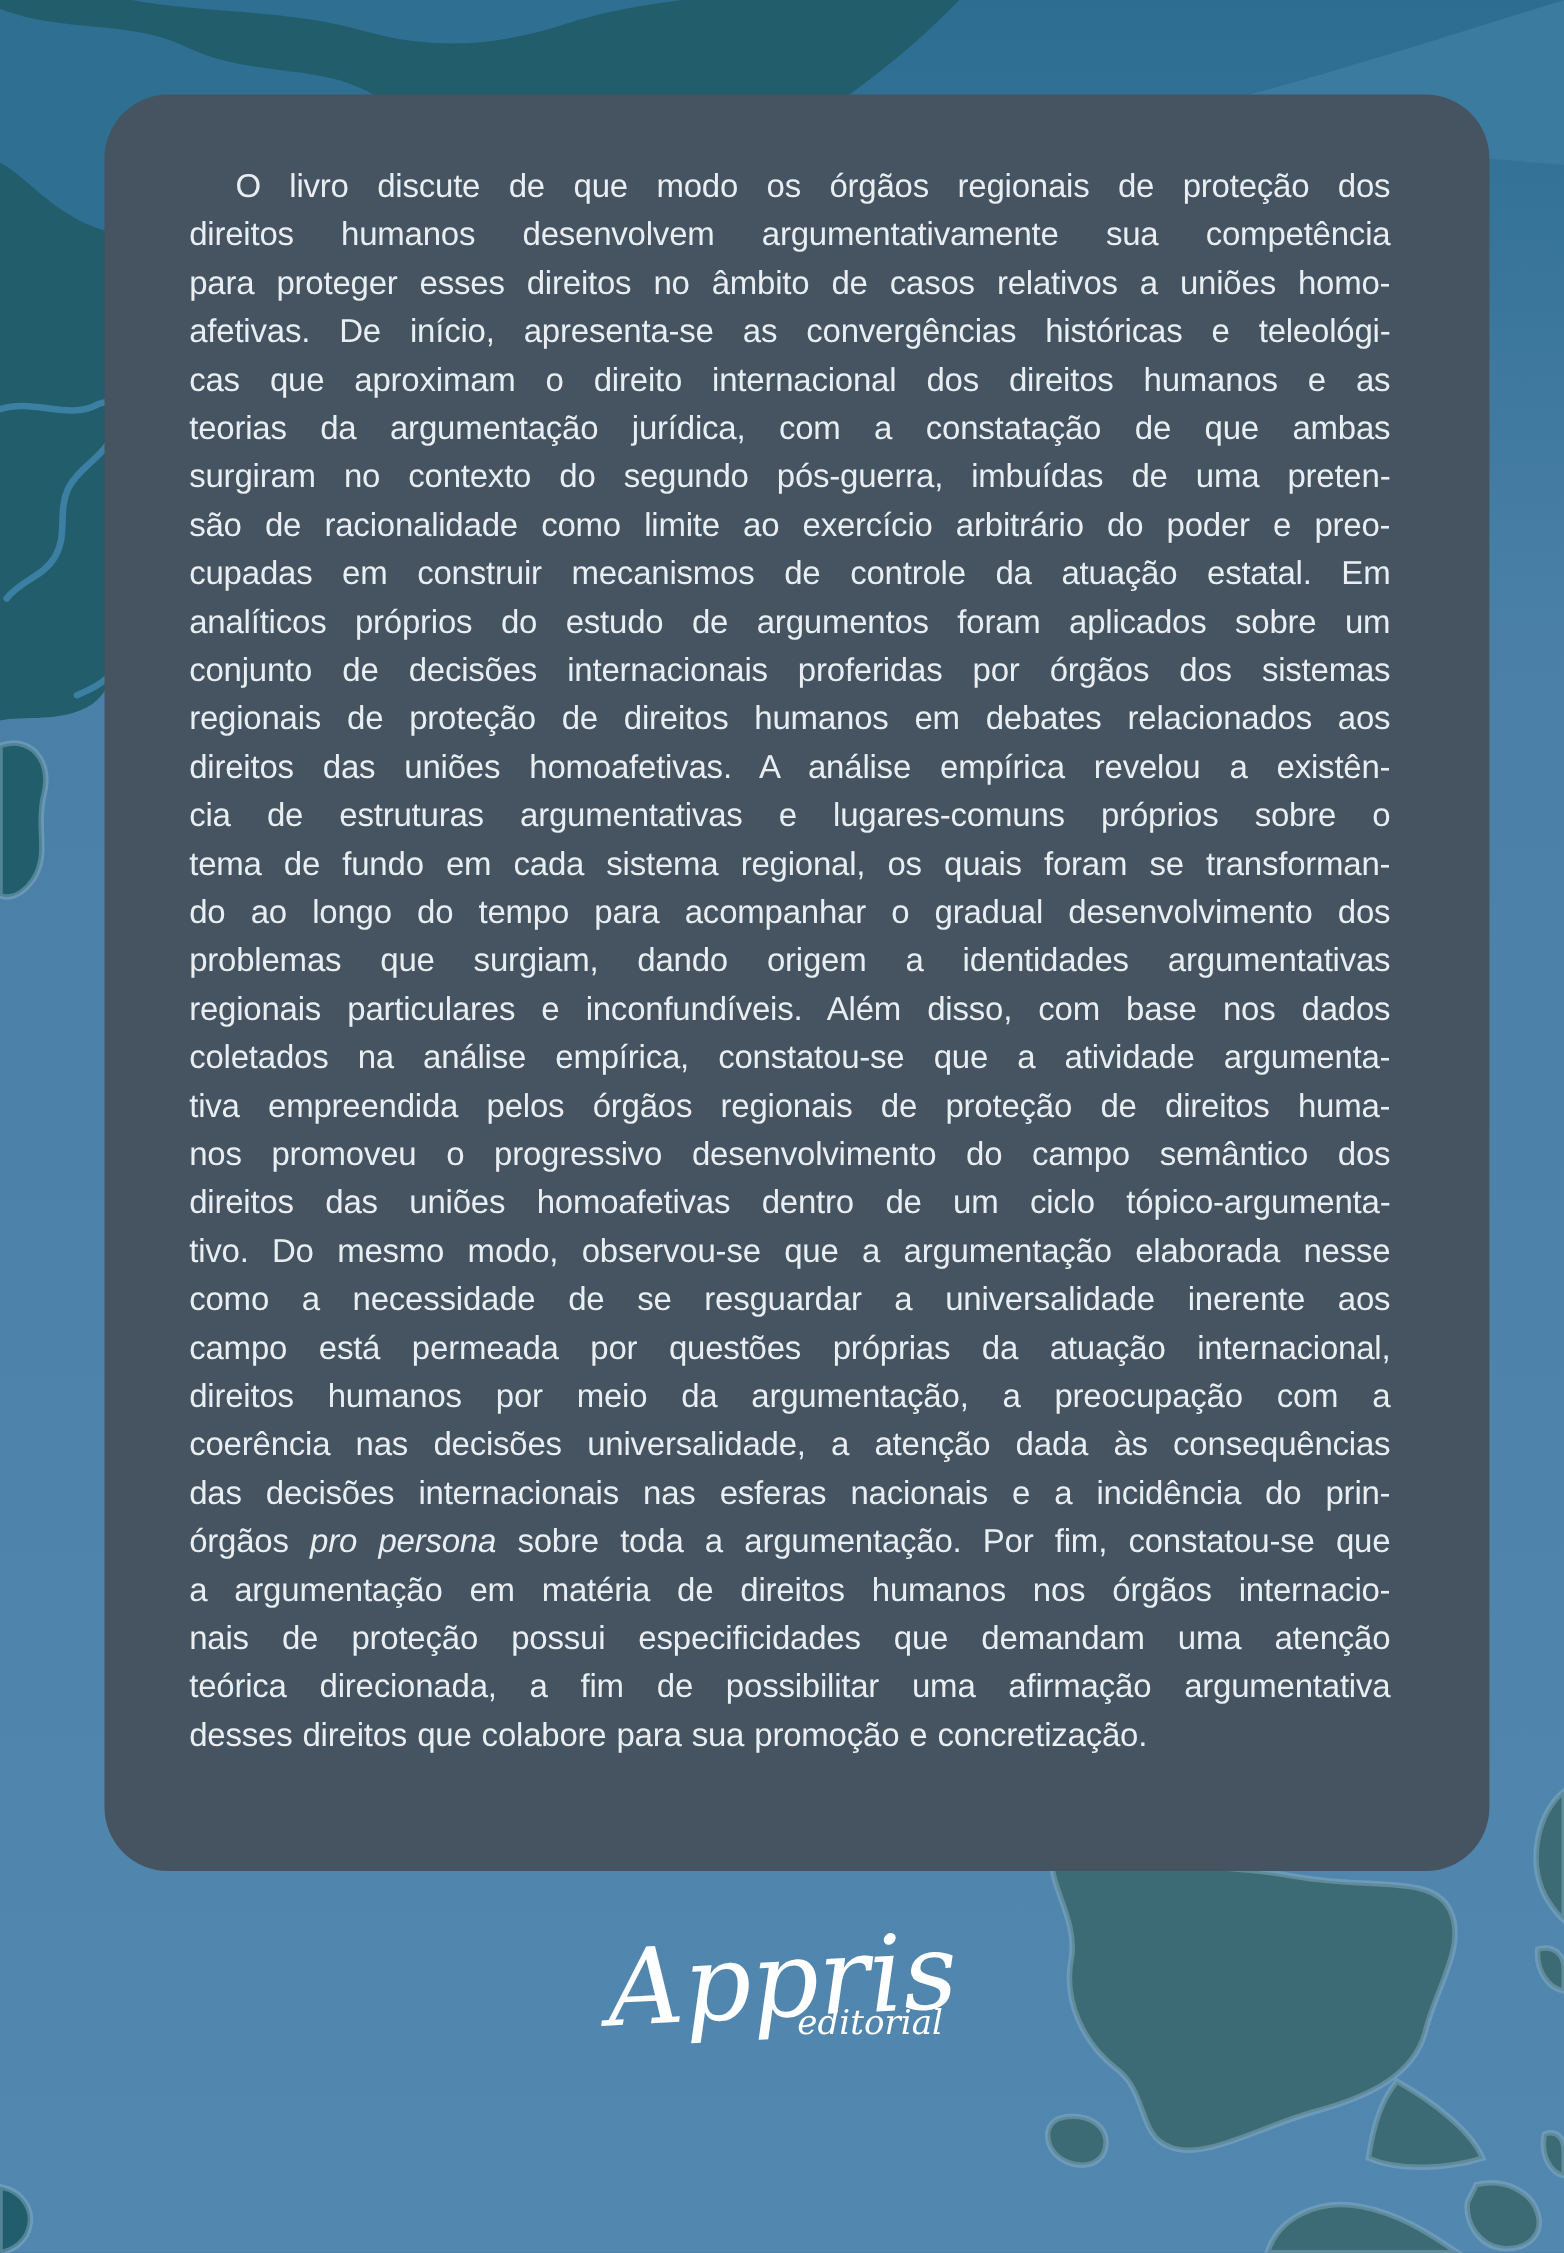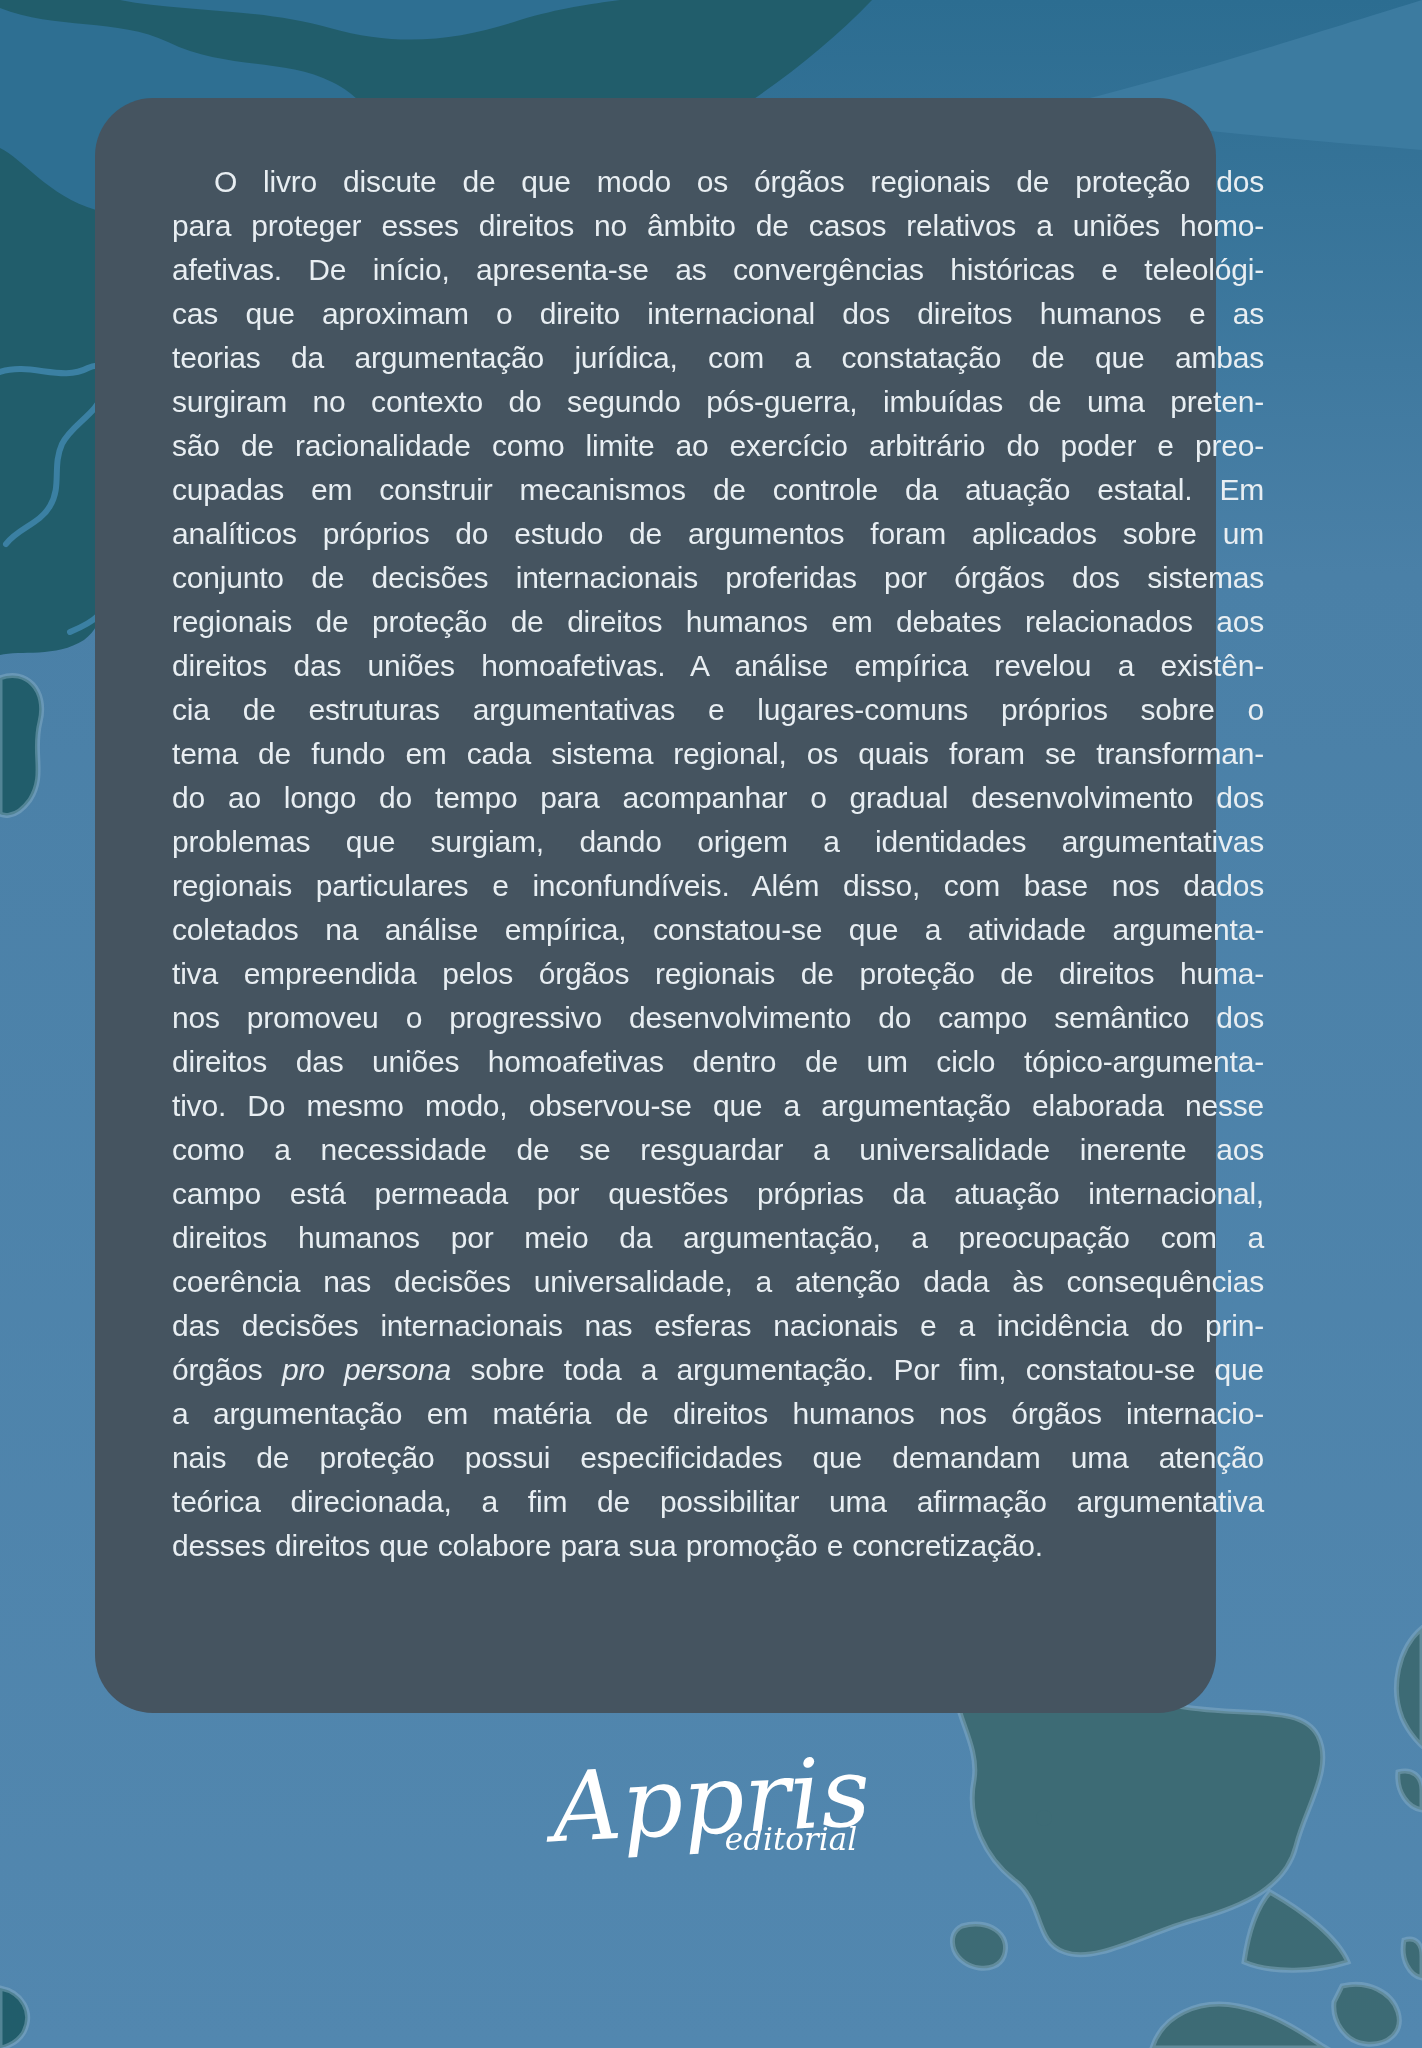--- a/index.html
+++ b/index.html
@@ -17,24 +17,25 @@
   .st1 { stop-color: var(--ocean-mid); }
   .st2 { stop-color: var(--ocean-bottom); }
   .f-light     { fill: var(--ocean-band-light); }
   .f-land-dark { fill: var(--land-dark); }
   .f-land      { fill: var(--land); }
   .f-inlet     { fill: var(--water-inlet); }
   .s-river     { fill: none; stroke: var(--river); stroke-width: 6; stroke-linecap: round; }
   .outlined    { stroke: var(--coast-halo); stroke-opacity: .45; stroke-width: 5; }
 
   .panel {
-    position: absolute; left: 95px; top: 98px;
-    width: 1121px; height: 1615px;
+    position: absolute; left: 95px; top: 86px;
+    width: 1235px; height: 1615px;
     border-radius: 58px;
     background: var(--panel-bg);
+    padding-left: 24px;
   }
   .paragraph {
     position: absolute; left: 77px; top: 62px; width: 1092px;
     color: var(--text);
     font-size: 30px; line-height: 44px;
     letter-spacing: -0.2px; word-spacing: 1px;
   }
   .line { text-align: justify; text-align-last: justify; height: 44px; white-space: normal; }
   .line.first { text-indent: 42px; }
   .line.last  { text-align-last: left; }
@@ -102,20 +103,21 @@
     <path class="f-land outlined" d="M1152,2048 C1162,2016 1198,1998 1238,2006 C1280,2014 1312,2040 1326,2048 Z"></path>
     <path class="f-land outlined" d="M1342,1986 C1368,1980 1392,1992 1398,2012 C1404,2032 1388,2046 1366,2044
              C1344,2042 1332,2020 1334,2002 Z"></path>
     <path class="f-land outlined" d="M1404,1940 C1416,1936 1422,1944 1422,1956 L1422,1978 C1410,1976 1400,1960 1404,1940 Z"></path>
     <path class="f-land-dark outlined" d="M0,1988 C22,1992 34,2012 24,2032 C16,2046 0,2048 0,2048 Z"></path>
   </svg>
 
   <section class="panel">
     <div class="paragraph" id="paragraph">
         <div class="line first"><span>O livro discute de que modo os órgãos regionais de proteção dos</span></div>
+        <div class="line"><span>direitos humanos desenvolvem argumentativamente sua competência</span></div>
         <div class="line"><span>para proteger esses direitos no âmbito de casos relativos a uniões homo-</span></div>
         <div class="line"><span>afetivas. De início, apresenta-se as convergências históricas e teleológi-</span></div>
         <div class="line"><span>cas que aproximam o direito internacional dos direitos humanos e as</span></div>
         <div class="line"><span>teorias da argumentação jurídica, com a constatação de que ambas</span></div>
         <div class="line"><span>surgiram no contexto do segundo pós-guerra, imbuídas de uma preten-</span></div>
         <div class="line"><span>são de racionalidade como limite ao exercício arbitrário do poder e preo-</span></div>
         <div class="line"><span>cupadas em construir mecanismos de controle da atuação estatal. Em</span></div>
         <div class="line"><span>analíticos próprios do estudo de argumentos foram aplicados sobre um</span></div>
         <div class="line"><span>conjunto de decisões internacionais proferidas por órgãos dos sistemas</span></div>
         <div class="line"><span>regionais de proteção de direitos humanos em debates relacionados aos</span></div>

